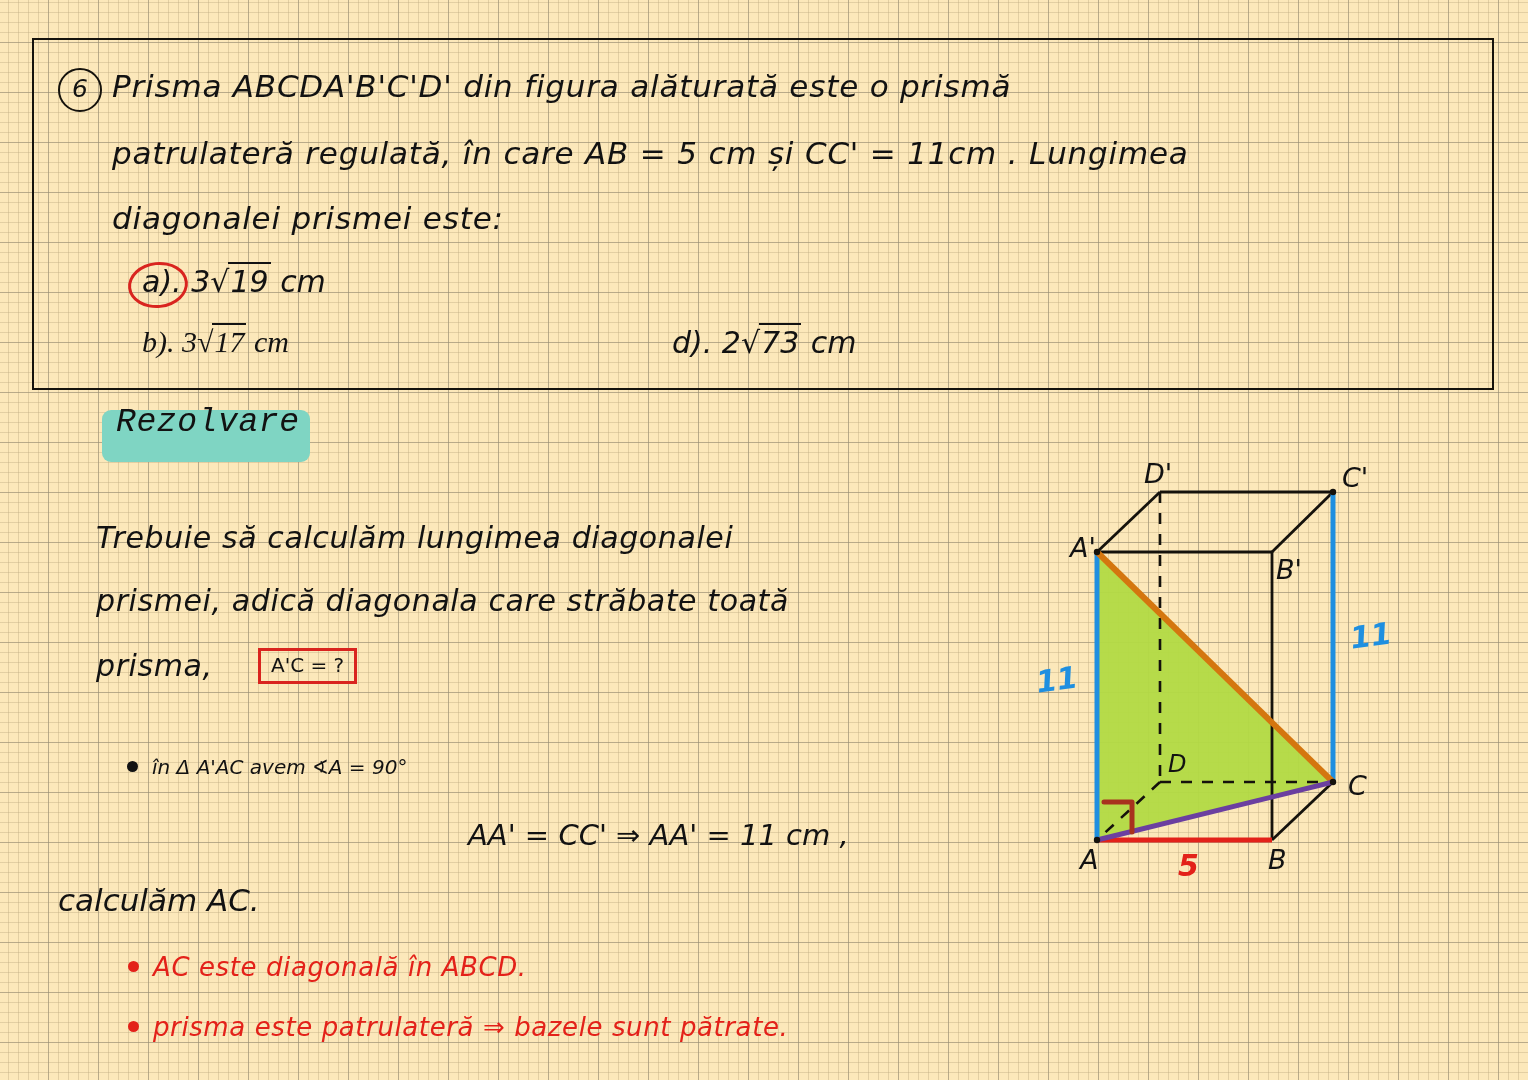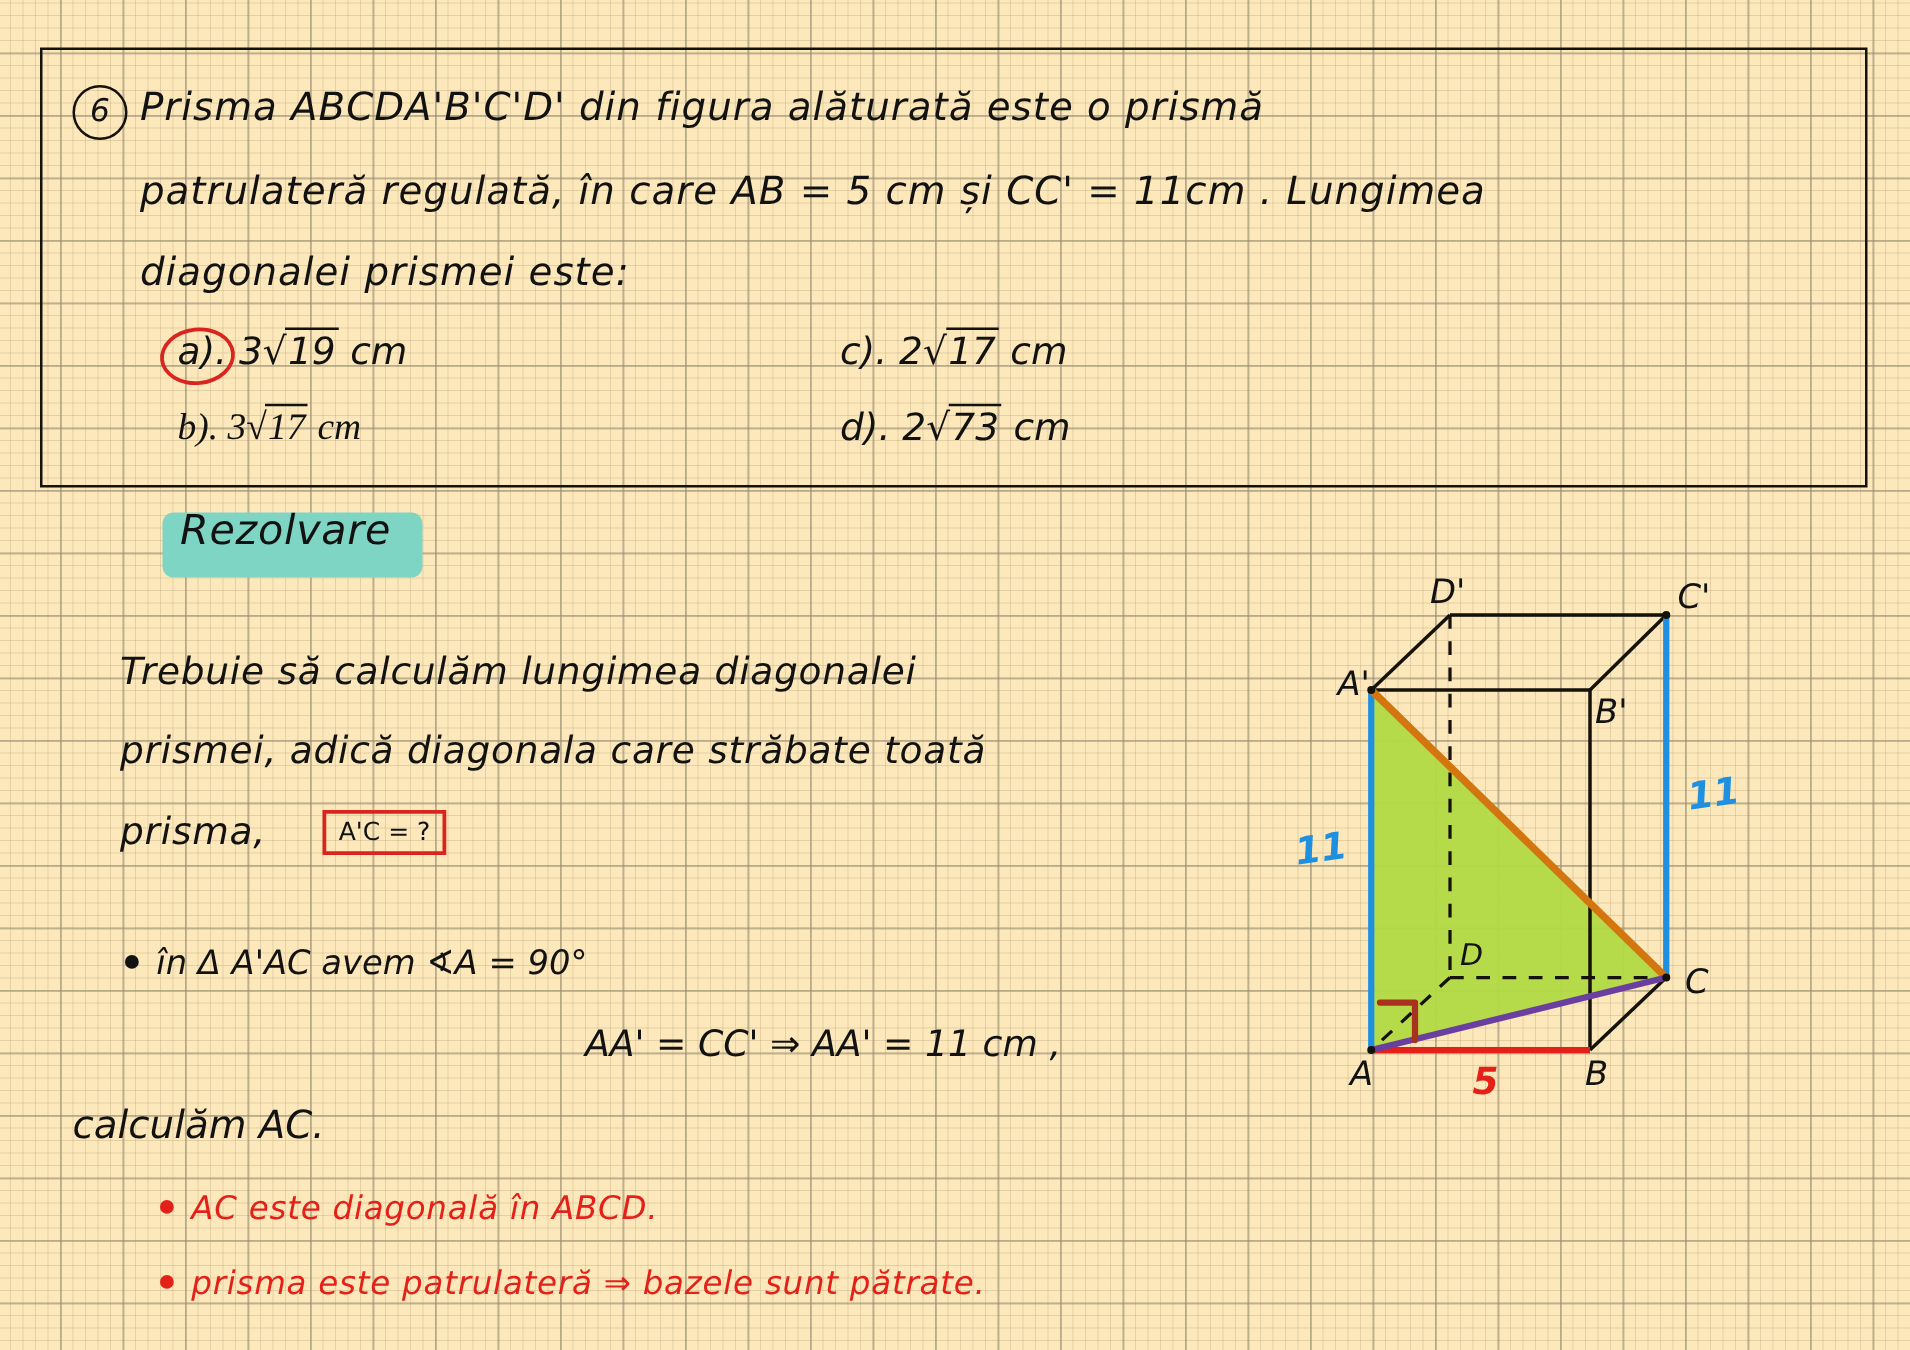--- a/index.html
+++ b/index.html
@@ -99,22 +99,23 @@
   .rad > .bar {
     display: inline-block;
     border-top: 2.4px solid #121212;
     padding: 0 2px;
     margin-left: -1px;
   }
 
   
   #rezolvare-wrap {
     position: absolute;
-    left: 144px;
+    left: 116px;
     top: 404px;
+    font-family: Liberation Mono, monospace;
   }
   #rezolvare-hl {
     position: absolute;
     left: -14px;
     top: 6px;
     width: 208px;
     height: 52px;
     background: #7fd5c3;
     border-radius: 9px;
   }
@@ -148,24 +149,25 @@
     font-size: 20px;
     color: #121212;
     white-space: nowrap;
   }
 
   
   #bullet-1 {
     position: absolute;
     left: 100px;
     top: 755px;
-    font-size: 27px;
-    font-style: italic;
-    white-space: nowrap;
-    color: #121212;
+    font-size: 20px;
+    font-style: italic;
+    white-space: nowrap;
+    color: #121212;
+    padding-left: 27px;
   }
   #bullet-1 .dot {
     display: inline-block;
     width: 11px; height: 11px;
     border-radius: 50%;
     background: #121212;
     vertical-align: middle;
     margin-right: 14px;
     margin-bottom: 4px;
   }
@@ -259,27 +261,20 @@
   </div>
 
   <div class="opt" id="opt-b">
     <span>b).</span>
     <span>
       <span>3</span><span class="rad">√<span class="bar">17</span></span>
       <span>cm</span>
     </span>
   </div>
 
-  <div class="opt" id="opt-c">
-    <span>c).</span>
-    <span>
-      <span>2</span><span class="rad">√<span class="bar">17</span></span>
-      <span>cm</span>
-    </span>
-  </div>
 
   <div class="opt" id="opt-d">
     <span>d).</span>
     <span>
       <span>2</span><span class="rad">√<span class="bar">73</span></span>
       <span>cm</span>
     </span>
   </div>
 
   <div id="rezolvare-wrap">

